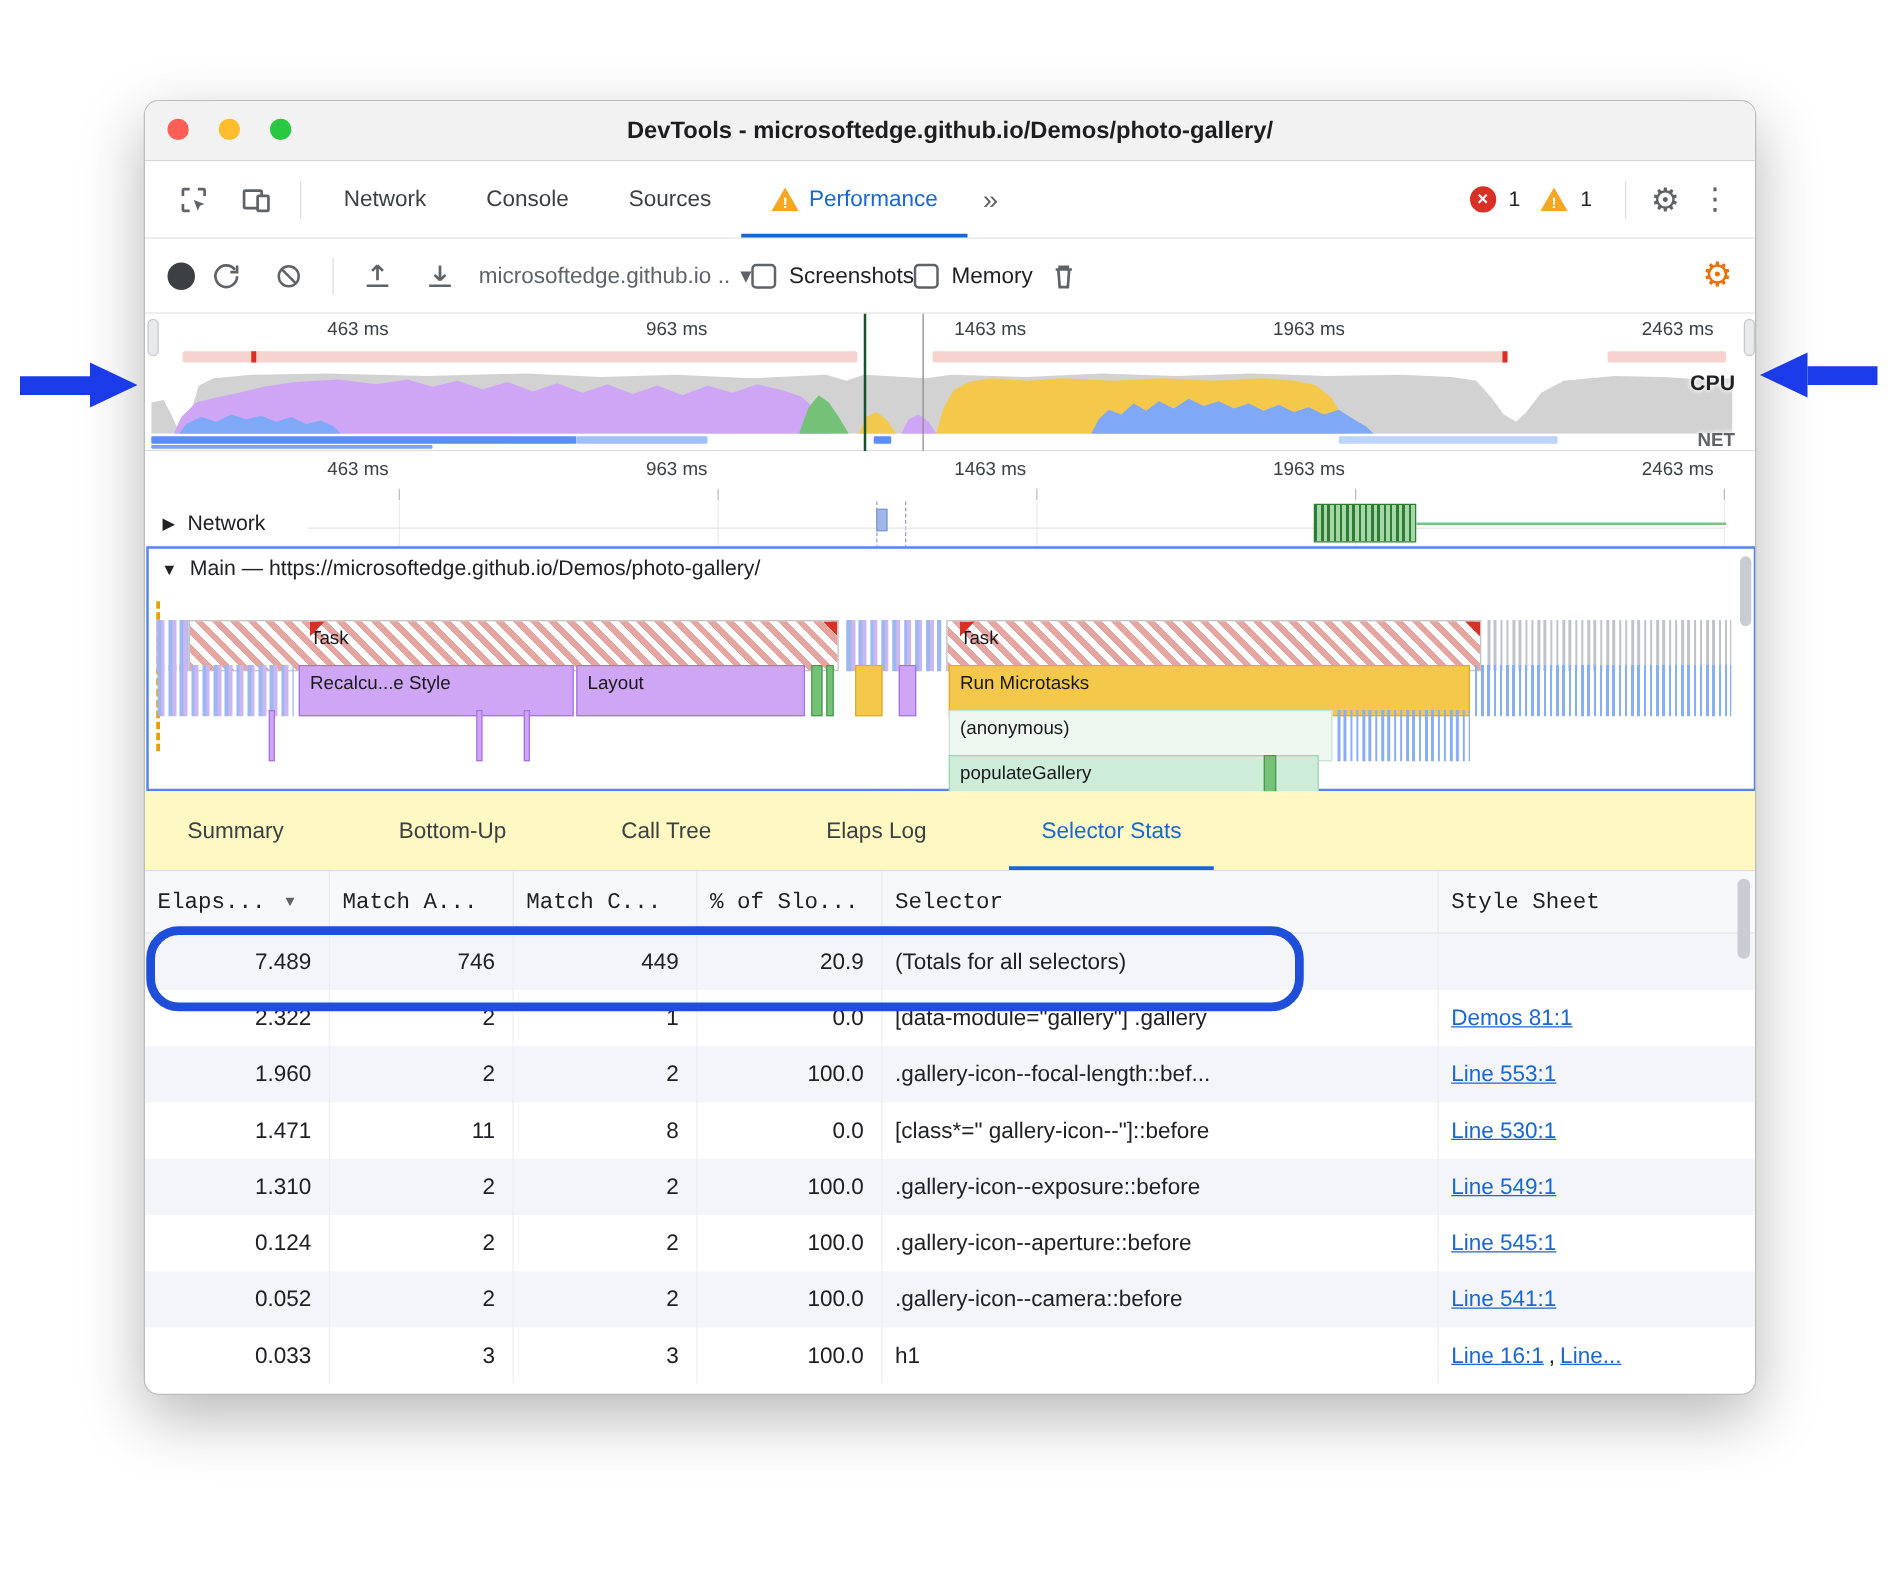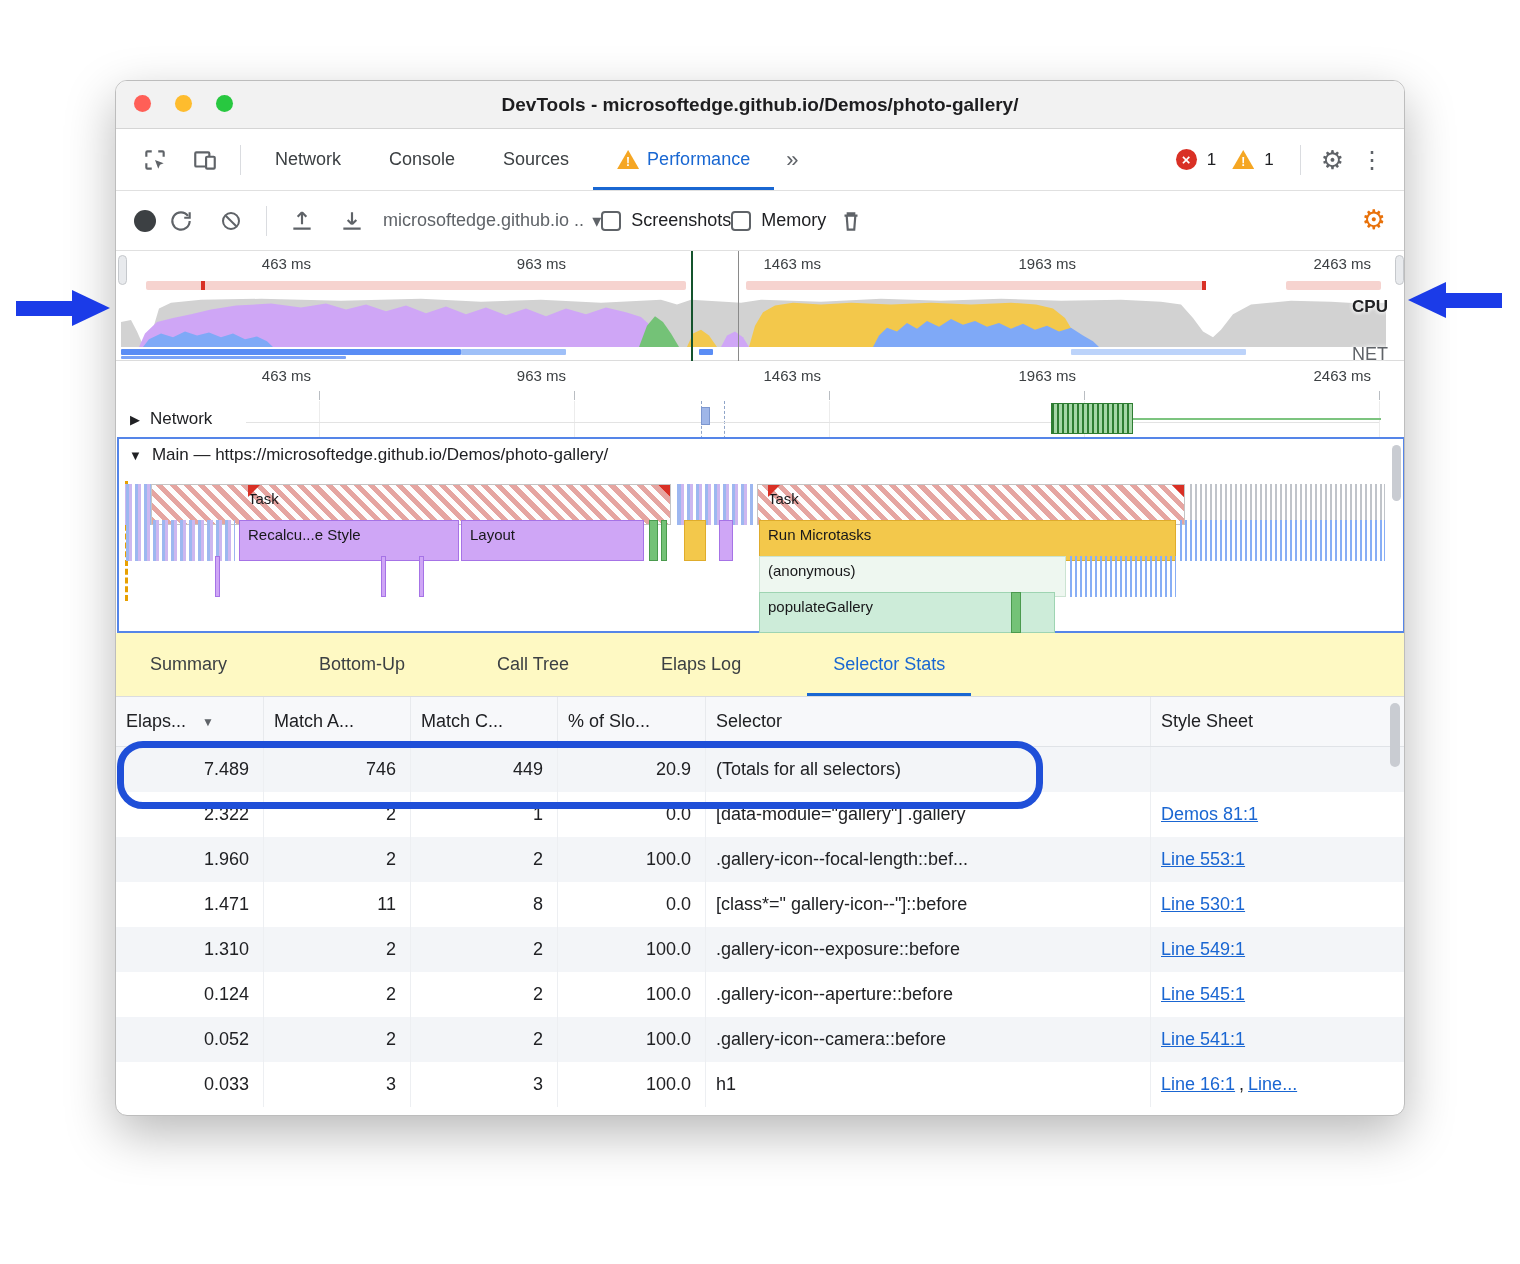--- a/index.html
+++ b/index.html
@@ -53,21 +53,21 @@
   
   .overview { position:absolute; left:0; top:170px; width:100%; height:110px; background:#fff; border-bottom:1px solid #dcdcdc; }
   .ov-time { position:absolute; top:4px; width:95px; text-align:right; font-size:15px; color:#3c4043; }
   .pink-strip { position:absolute; top:30px; height:9px; background:#f6d3cf; border-radius:2px; }
   .red-tick { position:absolute; top:30px; width:4px; height:9px; background:#d93025; }
   .cpu-svg { position:absolute; left:5px; top:42px; width:1265px; height:54px; }
   .ov-cpu-label { position:absolute; right:16px; top:46px; font-size:17px; font-weight:700; color:#202124;
     text-shadow:0 0 4px #fff,0 0 4px #fff; }
   .net-bar { position:absolute; height:6px; top:98px; border-radius:1px; }
   .net-bar2 { position:absolute; height:3px; top:105px; border-radius:1px; }
-  .ov-net-label { position:absolute; right:16px; top:93px; font-size:18px; font-weight:400; color:#5f6368;
+  .ov-net-label { position:absolute; right:16px; top:93px; font-size:15px; font-weight:700; color:#5f6368;
     text-shadow:0 0 4px #fff,0 0 4px #fff; }
   .ov-handle { position:absolute; top:4px; width:9px; height:30px; background:#e8eaed;
     border:1px solid #c5c8cc; border-radius:5px; }
   .playhead { position:absolute; top:0; width:2px; height:110px; }
 
   
   .ruler { position:absolute; left:0; top:280px; width:100%; height:40px; background:#fff; }
   .ruler-time { position:absolute; top:6px; width:95px; text-align:right; font-size:15px; color:#3c4043; }
   .ruler-tick { position:absolute; top:30px; width:1px; height:9px; background:#b9bdc2; }
   .grid-layer { position:absolute; left:0; top:280px; width:100%; height:272px; pointer-events:none; }
@@ -84,21 +84,21 @@
     border:1px solid #2e7d32; }
   .net-whisker { position:absolute; left:1017px; top:17px; width:248px; height:2px; background:#7cc47f; }
   .net-minimark { position:absolute; left:585px; top:6px; width:9px; height:18px; background:#9fb6e8; border:1px solid #7d97cf; }
 
   
   .main-section { position:absolute; left:1px; top:356px; width:1288px; height:196px;
     border:2px solid #5585e8; background:#fff; }
   .main-header { position:absolute; left:10px; top:6px; display:flex; align-items:center; gap:10px;
     font-size:17px; font-weight:500; color:#202124; }
   .frow { position:absolute; left:0; width:100%; height:32px; }
-  .bar { position:absolute; top:0; height:41px; line-height:28px; font-size:15px; color:#18181a;
+  .bar { position:absolute; top:12px; height:41px; line-height:28px; font-size:15px; color:#18181a;
     overflow:hidden; white-space:nowrap; border:1px solid transparent; }
   .bar-task { background:repeating-linear-gradient(45deg,rgba(217,48,37,.38) 0 5px,rgba(255,255,255,.92) 5px 10px),#ededed;
     border-color:#c4c4c4; }
   .corner { position:absolute; top:0; width:12px; height:12px; background:#d93025; }
   .corner.tl { clip-path:polygon(0 0,100% 0,0 100%); }
   .corner.tr { clip-path:polygon(0 0,100% 0,100% 100%); right:0; }
   .bar-purple { background:#cfa6f6; border-color:#a673e6; }
   .bar-yellow { background:#f3c84b; border-color:#dfac2c; }
   .bar-green { background:#74c277; border-color:#4a9a4e; }
   .bar-paleg { background:#eef7f0; border-color:#cbe3d2; }
@@ -110,21 +110,21 @@
 
   
   .bottom-tabs { position:absolute; left:0; top:552px; width:100%; height:64px; display:flex;
     align-items:center; padding-left:8px; border-bottom:1px solid #dadce0; background:#fef9c3;gap:40px; }
   .btab { height:100%; display:flex; align-items:center; padding:0 26px; font-size:18px; color:#3c4043; }
   .btab.active { color:#1967d2; box-shadow:inset 0 -3px 0 #1967d2; }
 
   
   .stats { position:absolute; left:0; top:616px; width:1290px; }
   .thead { display:flex; height:50px; background:#f7f8fa; border-bottom:1px solid #e0e3e7; font-size:18px; }
-  .th { display:flex; align-items:center; padding-left:10px; border-right:1px solid #e8eaed; }
+  .th { display:flex; align-items:center; padding-left:10px; border-right:1px solid #e8eaed;font-family:Liberation Mono, monospace; }
   .sort-glyph { font-size:12px; color:#5f6368; margin-left:16px; }
   .row { display:flex; height:45px; font-size:18px; align-items:center; }
   .row:nth-child(even){ background:#f3f5f8; }
   .c { height:100%; display:flex; align-items:center; border-right:1px solid #edeff2; }
   .c-num { justify-content:flex-end; padding-right:14px; }
   .c-sel { padding-left:10px; overflow:hidden; white-space:nowrap; }
   .c-sheet { padding-left:10px; border-right:none; gap:4px; }
   .w-el{width:148px}.w-ma{width:147px}.w-mc{width:147px}.w-sl{width:148px}.w-se{width:445px}.w-ss{width:235px}
   .link { color:#1a66d2; text-decoration:underline; cursor:pointer; }
 

